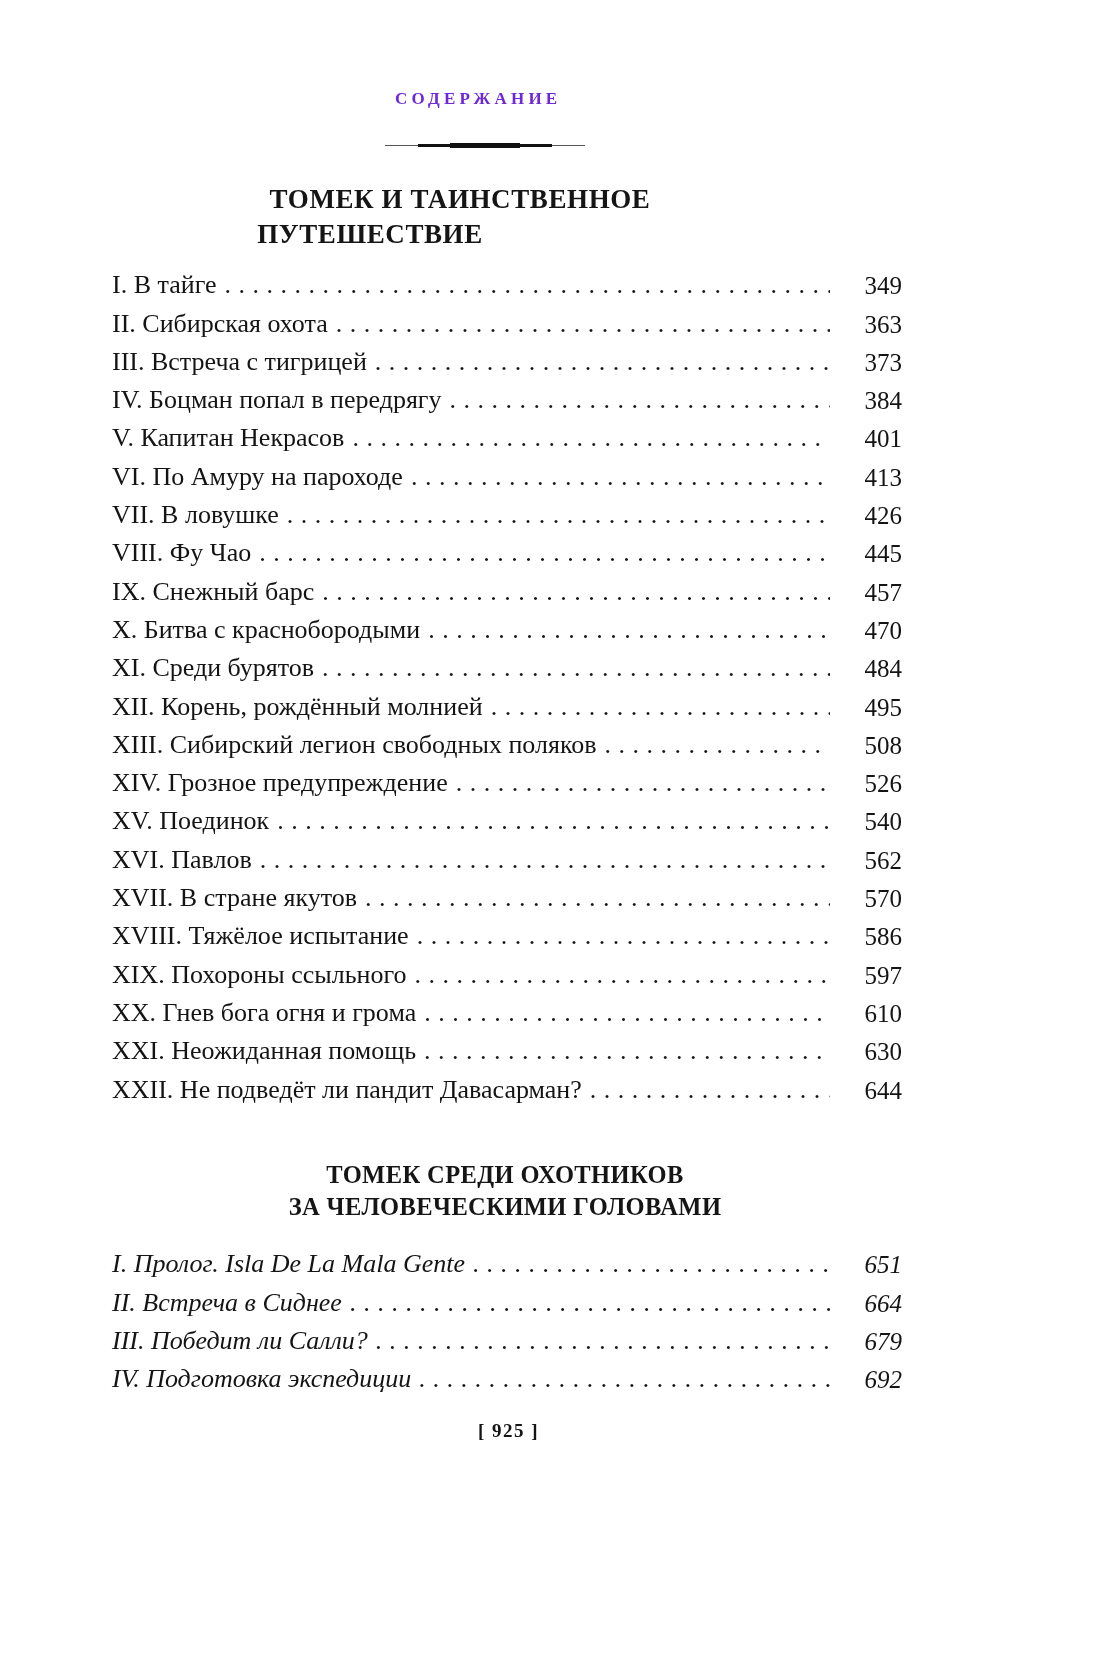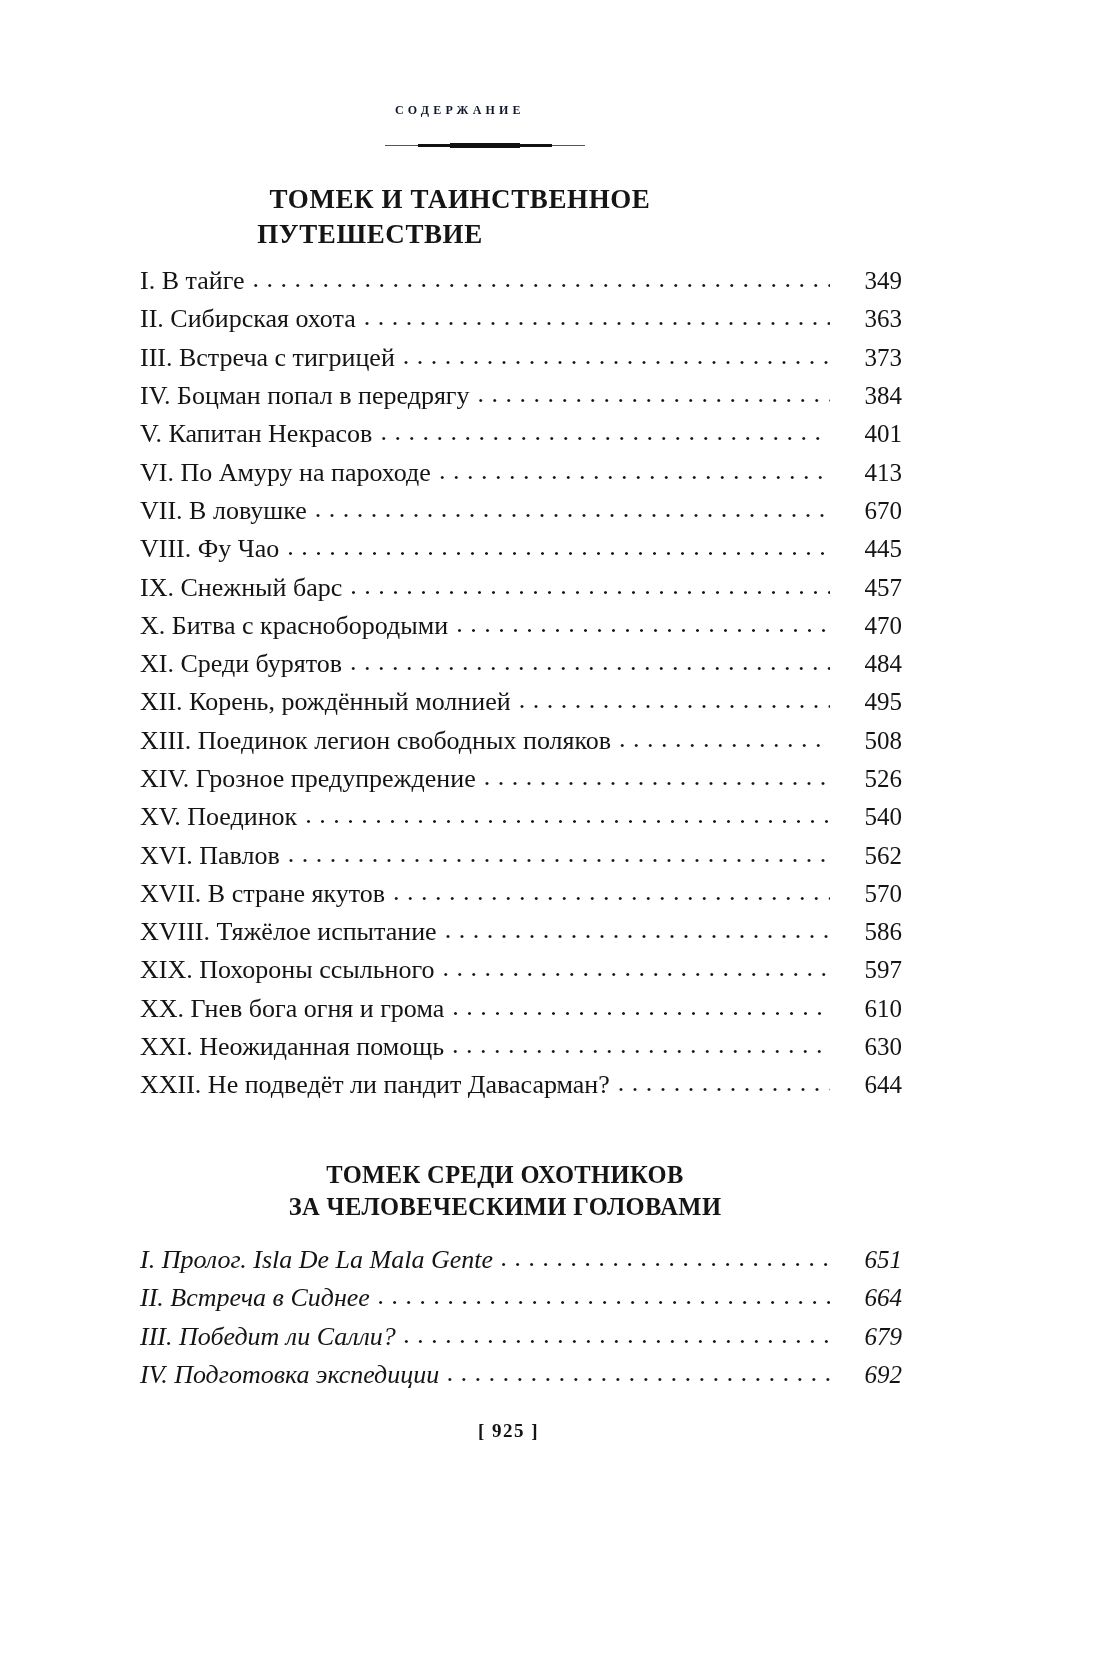--- a/index.html
+++ b/index.html
@@ -23,25 +23,25 @@
     top: 0;
     width: 1100px;
     height: 1669px;
     box-sizing: border-box;
   }
 
   
   .running-head {
     position: absolute;
     left: 395px;
-    top: 103px;
-    font-size: 12px;
+    top: 89px;
+    font-size: 17px;
     font-weight: 700;
     letter-spacing: 4.2px;
-    color: #0f172a;
+    color: #6d28d9;
     font-family: "Liberation Serif", "DejaVu Serif", serif;
     white-space: nowrap;
   }
 
   
   .ornament {
     position: absolute;
     left: 385px;
     top: 142px;
     width: 200px;
@@ -114,26 +114,25 @@
   .toc {
     position: absolute;
     left: 112px;
     width: 790px;
   }
   #toc-0 { top: 262px; }
   #toc-1 { top: 1241px; }
 
   .toc-entry {
     display: flex;
-    align-items: center;
+    align-items: flex-end;
     height: 38.3px;
     font-size: 26px;
     color: #141414;
     white-space: nowrap;
-    margin-left: 28px;
   }
   #toc-1 .toc-entry { height: 38.3px; font-style: italic; }
 
   .toc-label {
     flex: 0 0 auto;
     padding-right: 6px;
   }
 
   .toc-dots {
     flex: 1 1 auto;
@@ -221,21 +220,21 @@
         <span class="toc-page">401</span>
       </div>
       <div class="toc-entry">
         <span class="toc-label">VI. По Амуру на пароходе</span>
         <span class="toc-dots"></span>
         <span class="toc-page">413</span>
       </div>
       <div class="toc-entry">
         <span class="toc-label">VII. В ловушке</span>
         <span class="toc-dots"></span>
-        <span class="toc-page">670</span>
+        <span class="toc-page">426</span>
       </div>
       <div class="toc-entry">
         <span class="toc-label">VIII. Фу Чао</span>
         <span class="toc-dots"></span>
         <span class="toc-page">445</span>
       </div>
       <div class="toc-entry">
         <span class="toc-label">IX. Снежный барс</span>
         <span class="toc-dots"></span>
         <span class="toc-page">457</span>
@@ -249,21 +248,21 @@
         <span class="toc-label">XI. Среди бурятов</span>
         <span class="toc-dots"></span>
         <span class="toc-page">484</span>
       </div>
       <div class="toc-entry">
         <span class="toc-label">XII. Корень, рождённый молнией</span>
         <span class="toc-dots"></span>
         <span class="toc-page">495</span>
       </div>
       <div class="toc-entry">
-        <span class="toc-label">XIII. Поединок легион свободных поляков</span>
+        <span class="toc-label">XIII. Сибирский легион свободных поляков</span>
         <span class="toc-dots"></span>
         <span class="toc-page">508</span>
       </div>
       <div class="toc-entry">
         <span class="toc-label">XIV. Грозное предупреждение</span>
         <span class="toc-dots"></span>
         <span class="toc-page">526</span>
       </div>
       <div class="toc-entry">
         <span class="toc-label">XV. Поединок</span>

